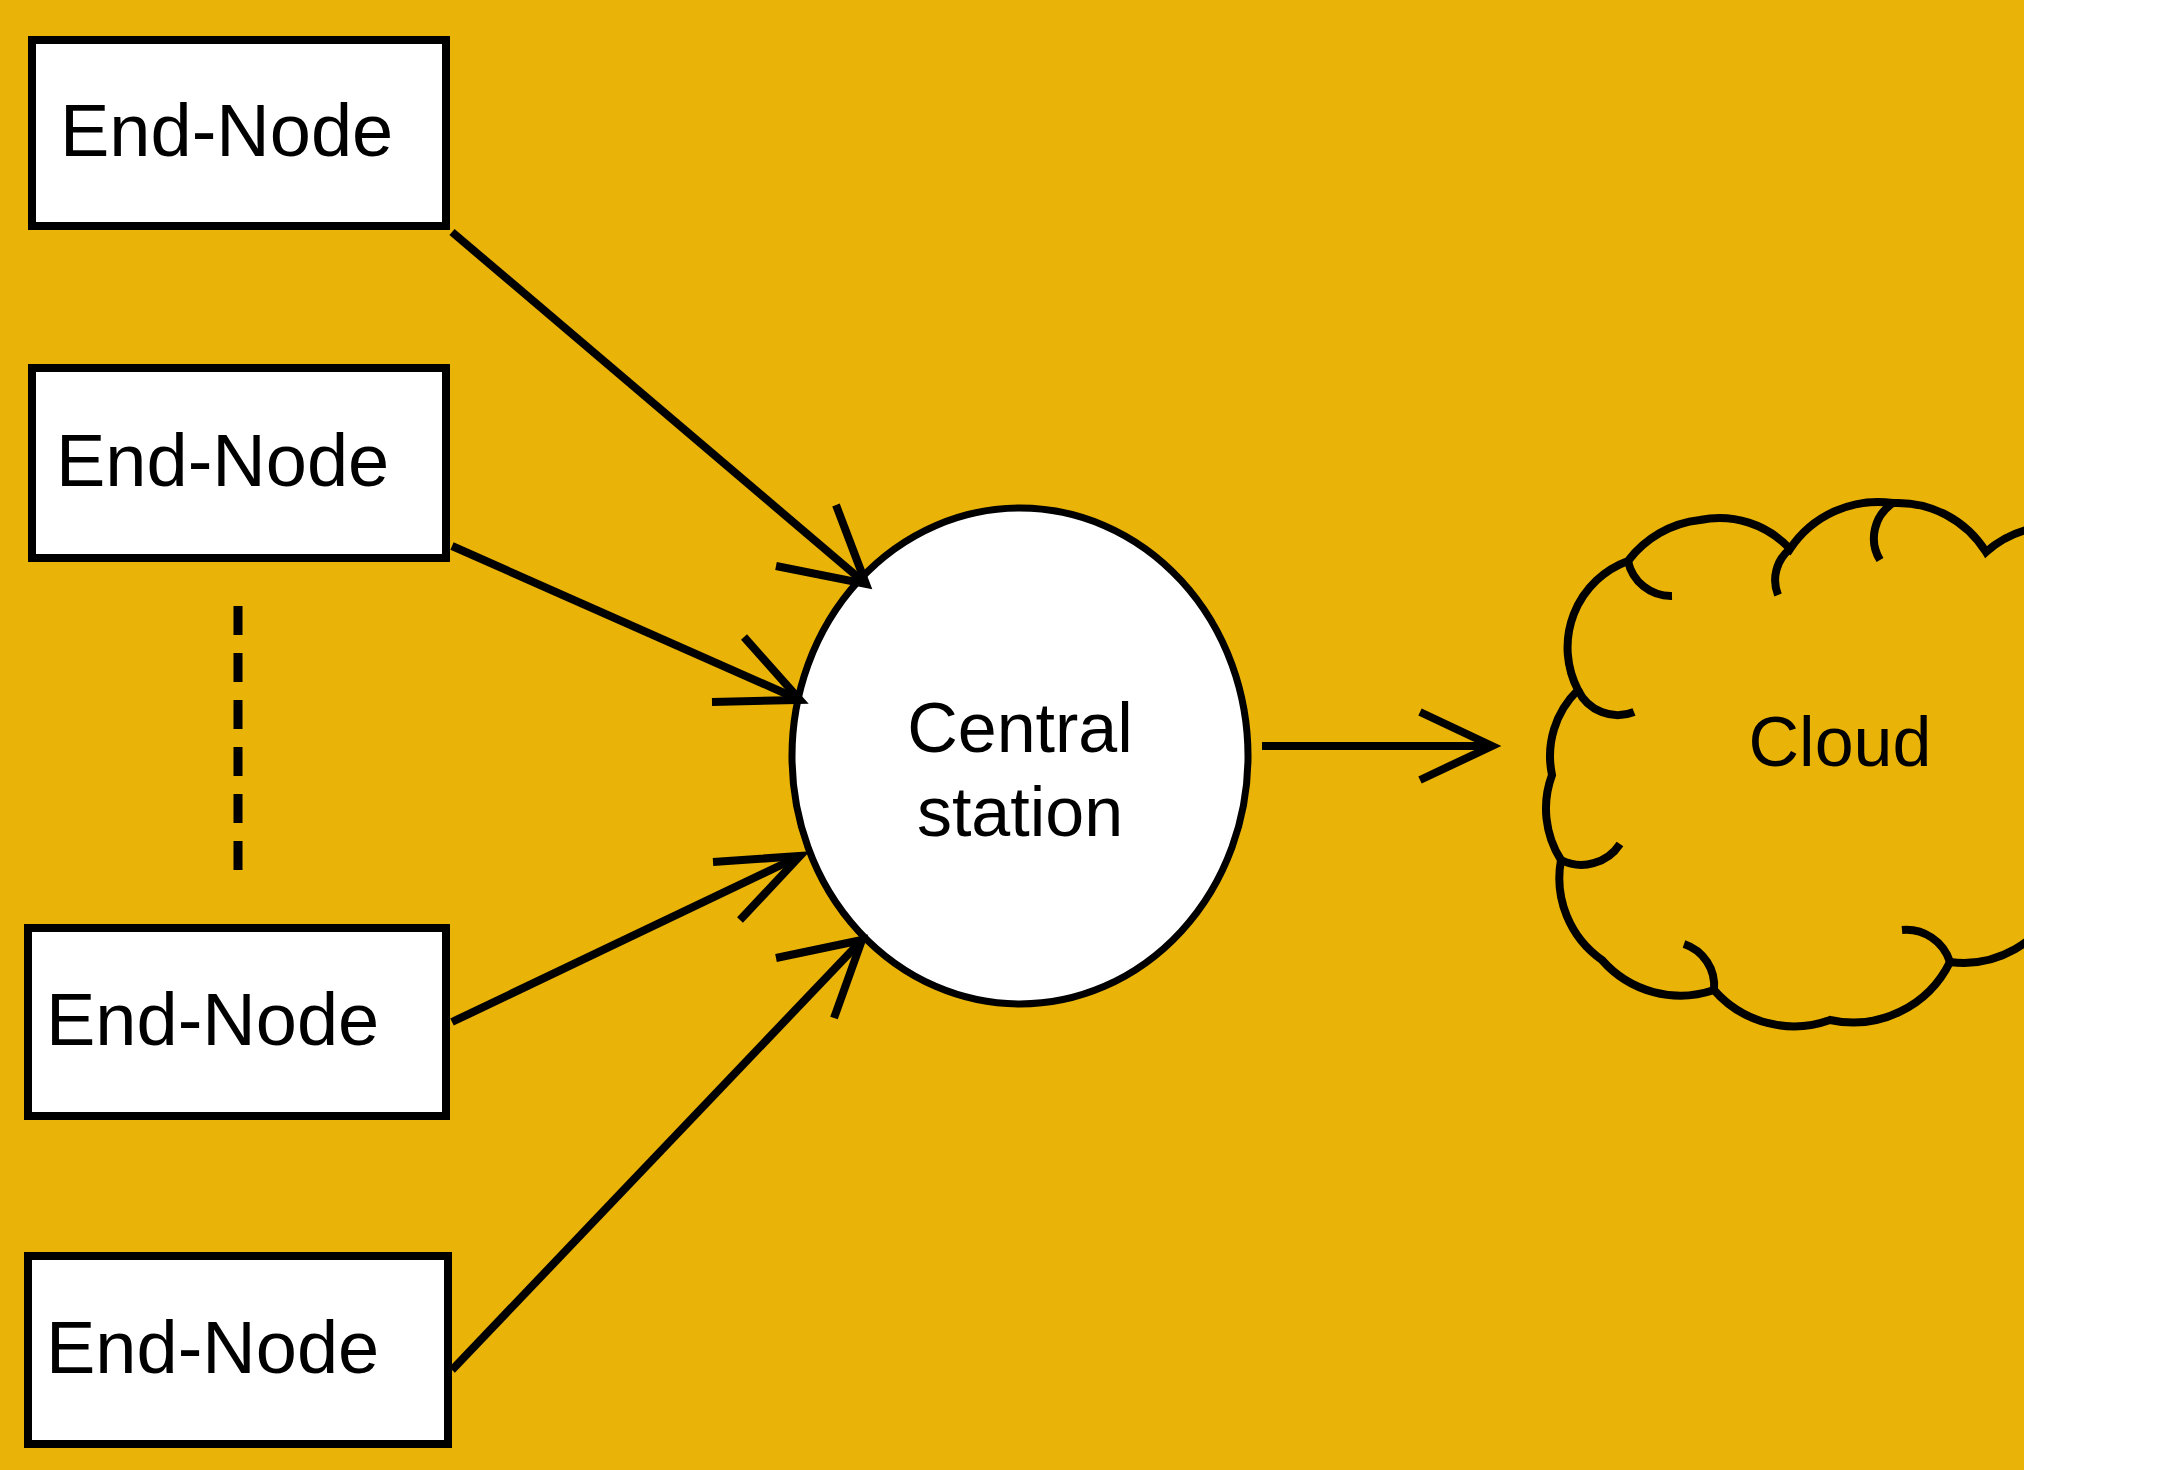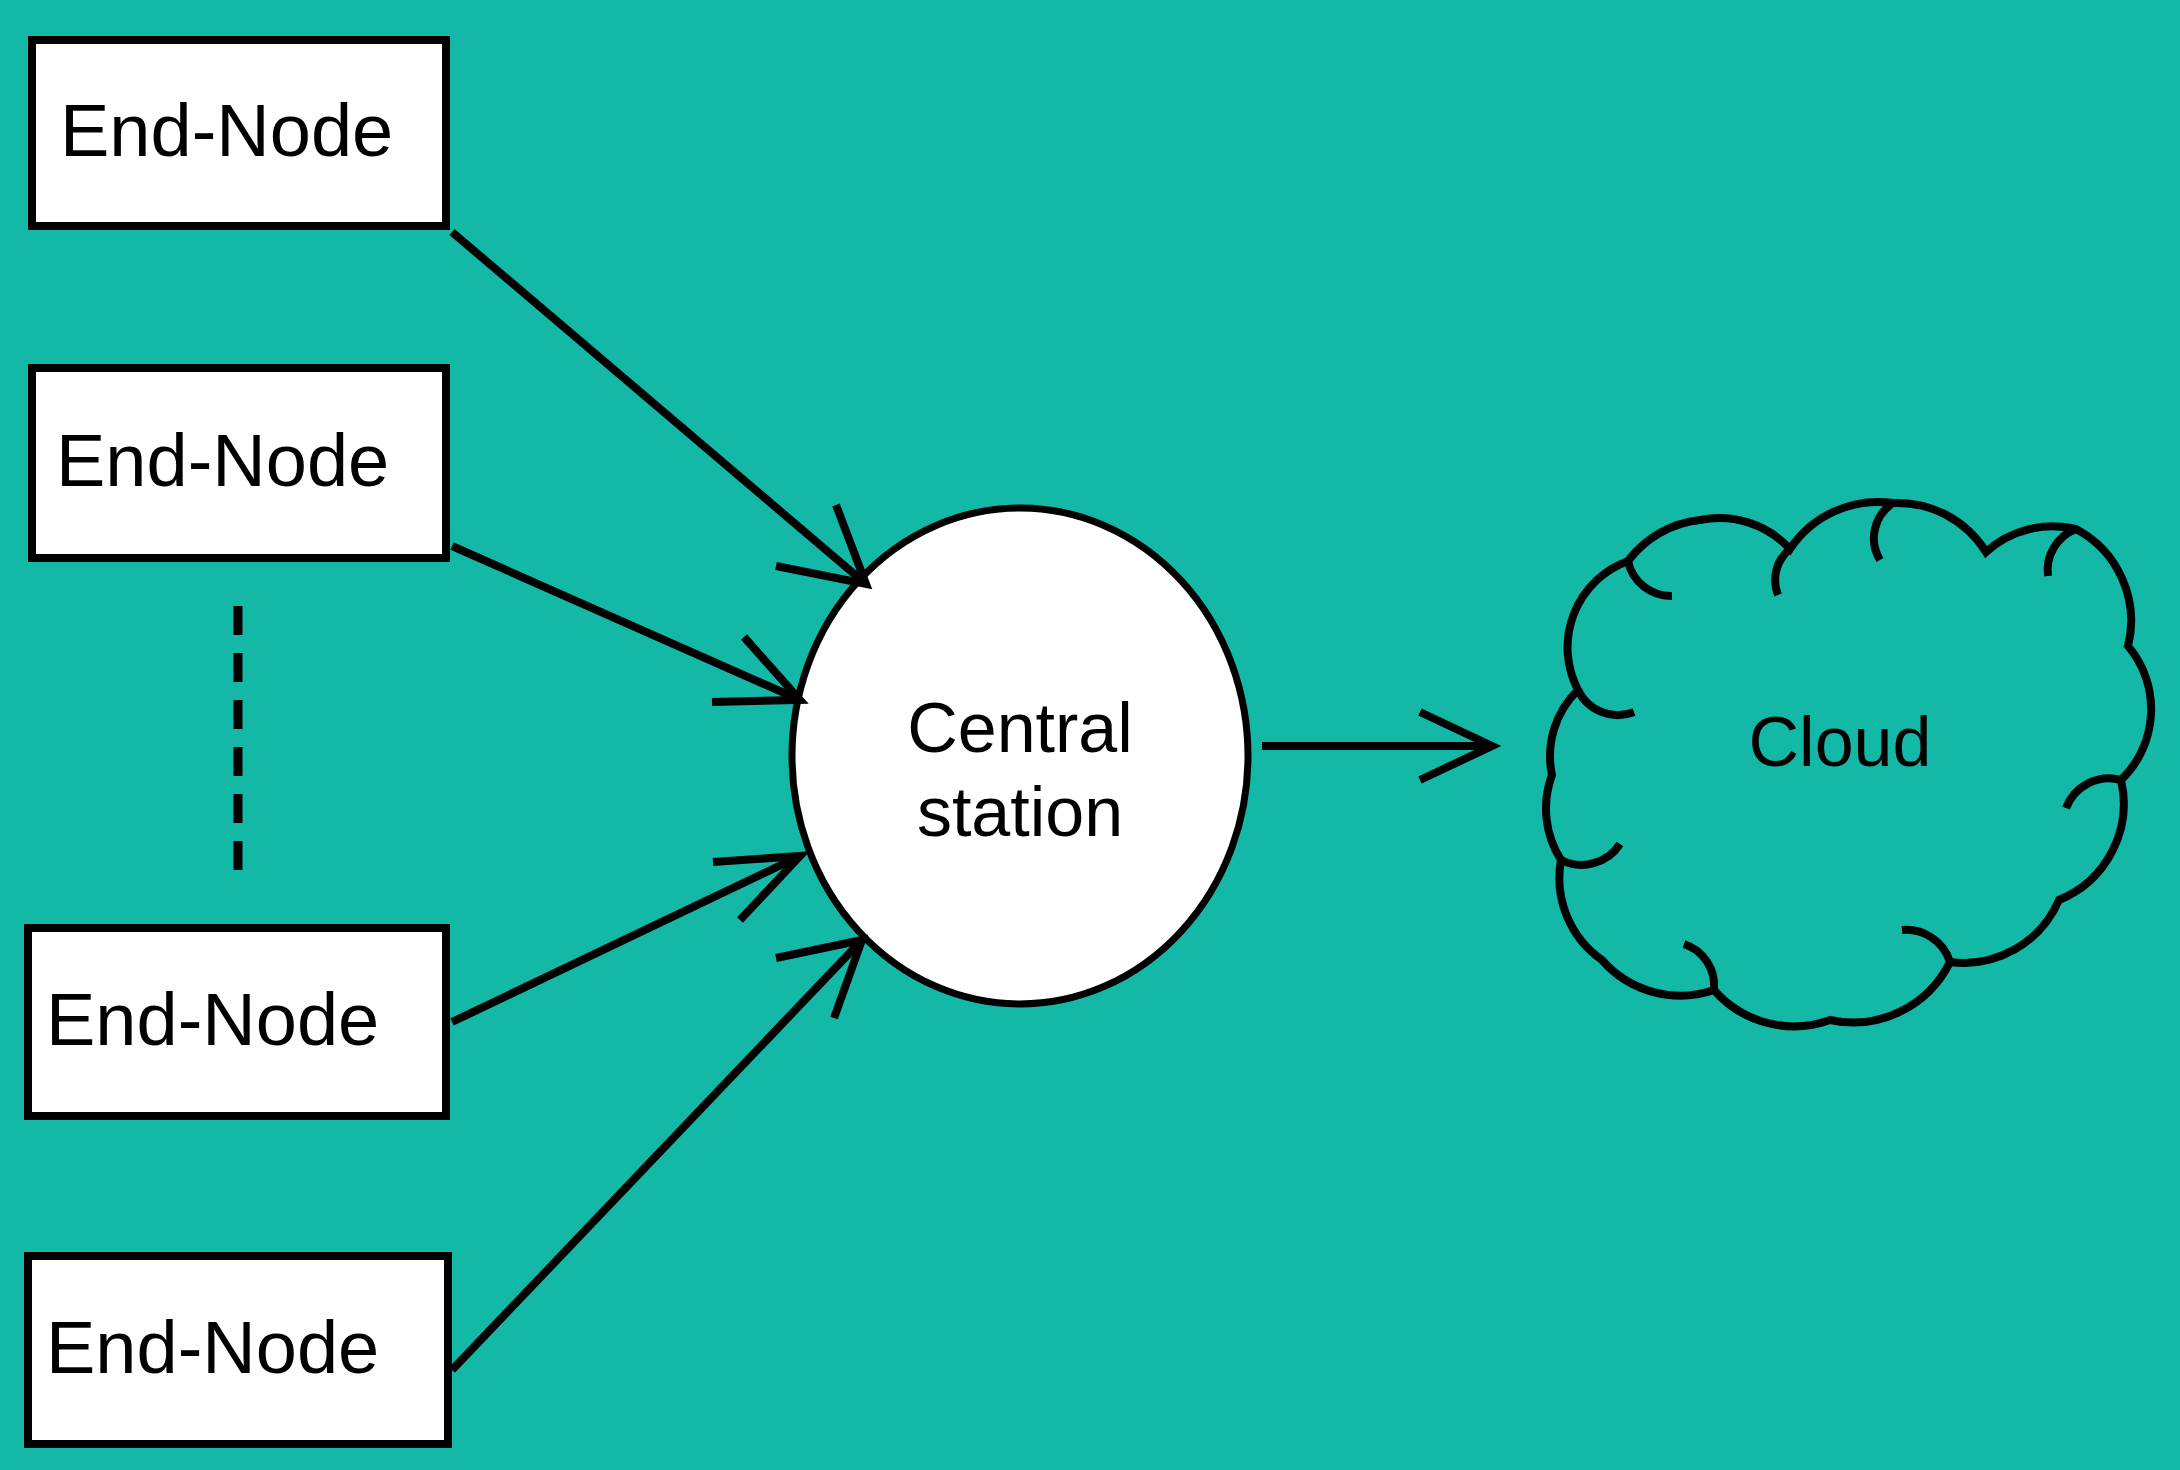--- a/index.html
+++ b/index.html
@@ -6,23 +6,23 @@
   html, body {
     margin: 0;
     padding: 0;
     background: #ffffff;
   }
   body {
     font-family: "Liberation Sans", sans-serif;
   }
   #diagram-root {
     position: relative;
-    width: 2180px;
+    width: 2024px;
     height: 1470px;
-    background: #14b8a6;
+    background: #eab308;
     overflow: hidden;
   }
   #diagram-svg {
     position: absolute;
     top: 0;
     left: 0;
     width: 2180px;
     height: 1470px;
     display: block;
   }

